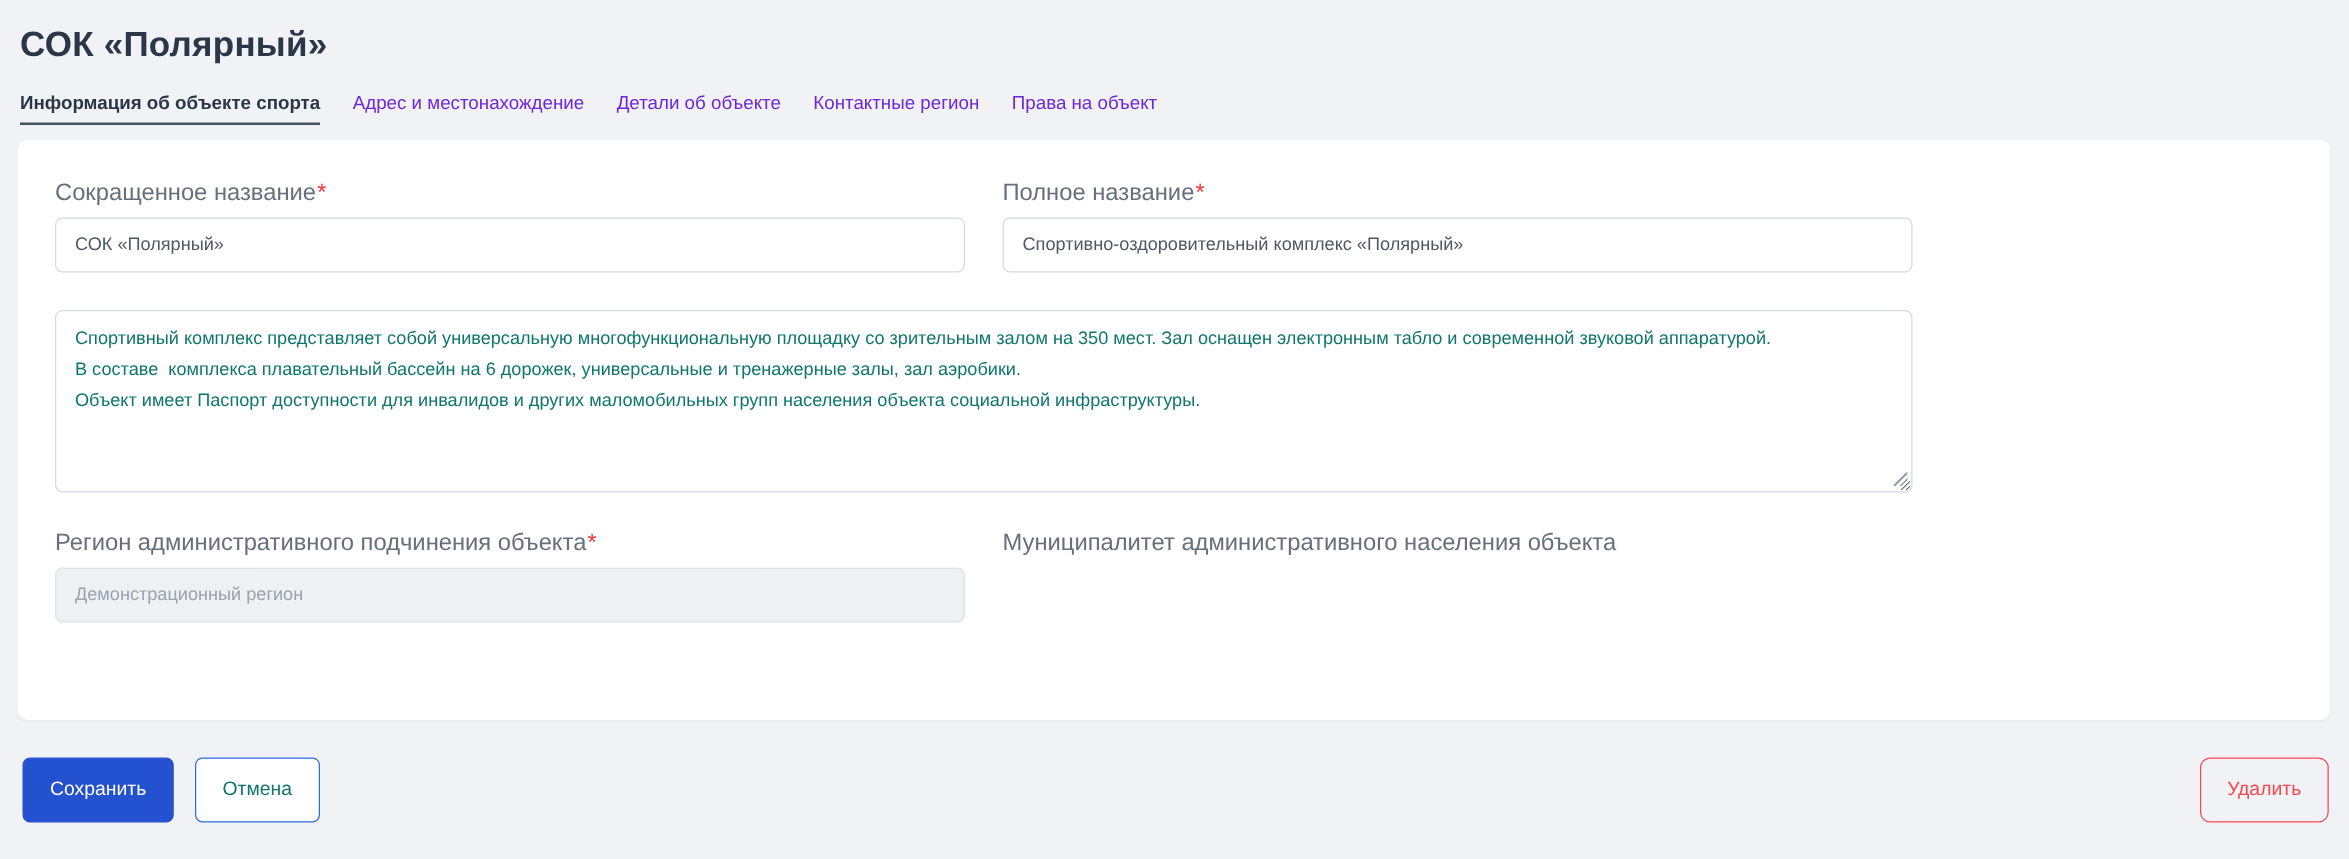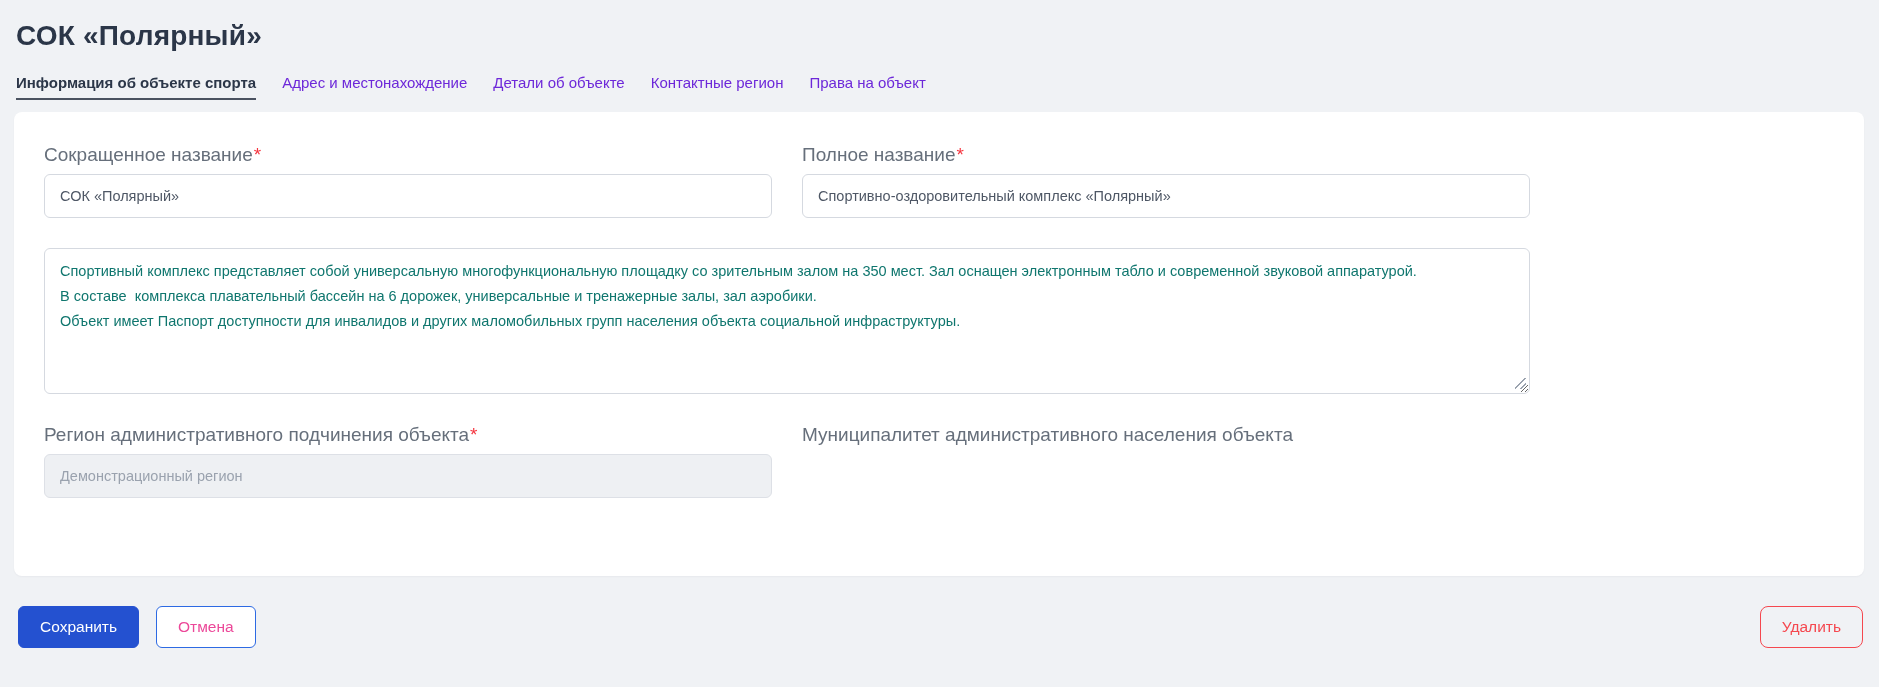--- a/index.html
+++ b/index.html
@@ -73,26 +73,26 @@
       #9aa2ae 70%, #9aa2ae 79%, transparent 79%);
   }
 
   
   .footer {
     display: flex; justify-content: space-between; align-items: center;
     margin-top: 30px; padding: 0 1px 0 4px;
   }
   .footer-left { display: flex; gap: 17px; }
   .btn {
-    height: 42px; border-radius: 6px; font-size: 15.5px; cursor: pointer;
+    height: 52px; border-radius: 6px; font-size: 15.5px; cursor: pointer;
     font-family: "Liberation Sans", "DejaVu Sans", sans-serif;
     padding: 0 21px; border: 1px solid transparent; background: transparent;
   }
   .btn-primary { background: #2451d0; border-color: #2451d0; color: #ffffff; font-weight: 500; }
-  .btn-outline-blue { background: #ffffff; border-color: #2d6ae3; color: #ec4899; }
+  .btn-outline-blue { background: #ffffff; border-color: #2d6ae3; color: #0f766e; }
   .btn-outline-red { background: transparent; border-color: #f5484f; color: #f5484f; border-radius: 8px; }
 </style>
 </head>
 <body>
 
 <div class="page">
 
   <h1 class="page-title">СОК «Полярный»</h1>
 
   <nav class="tabs">

